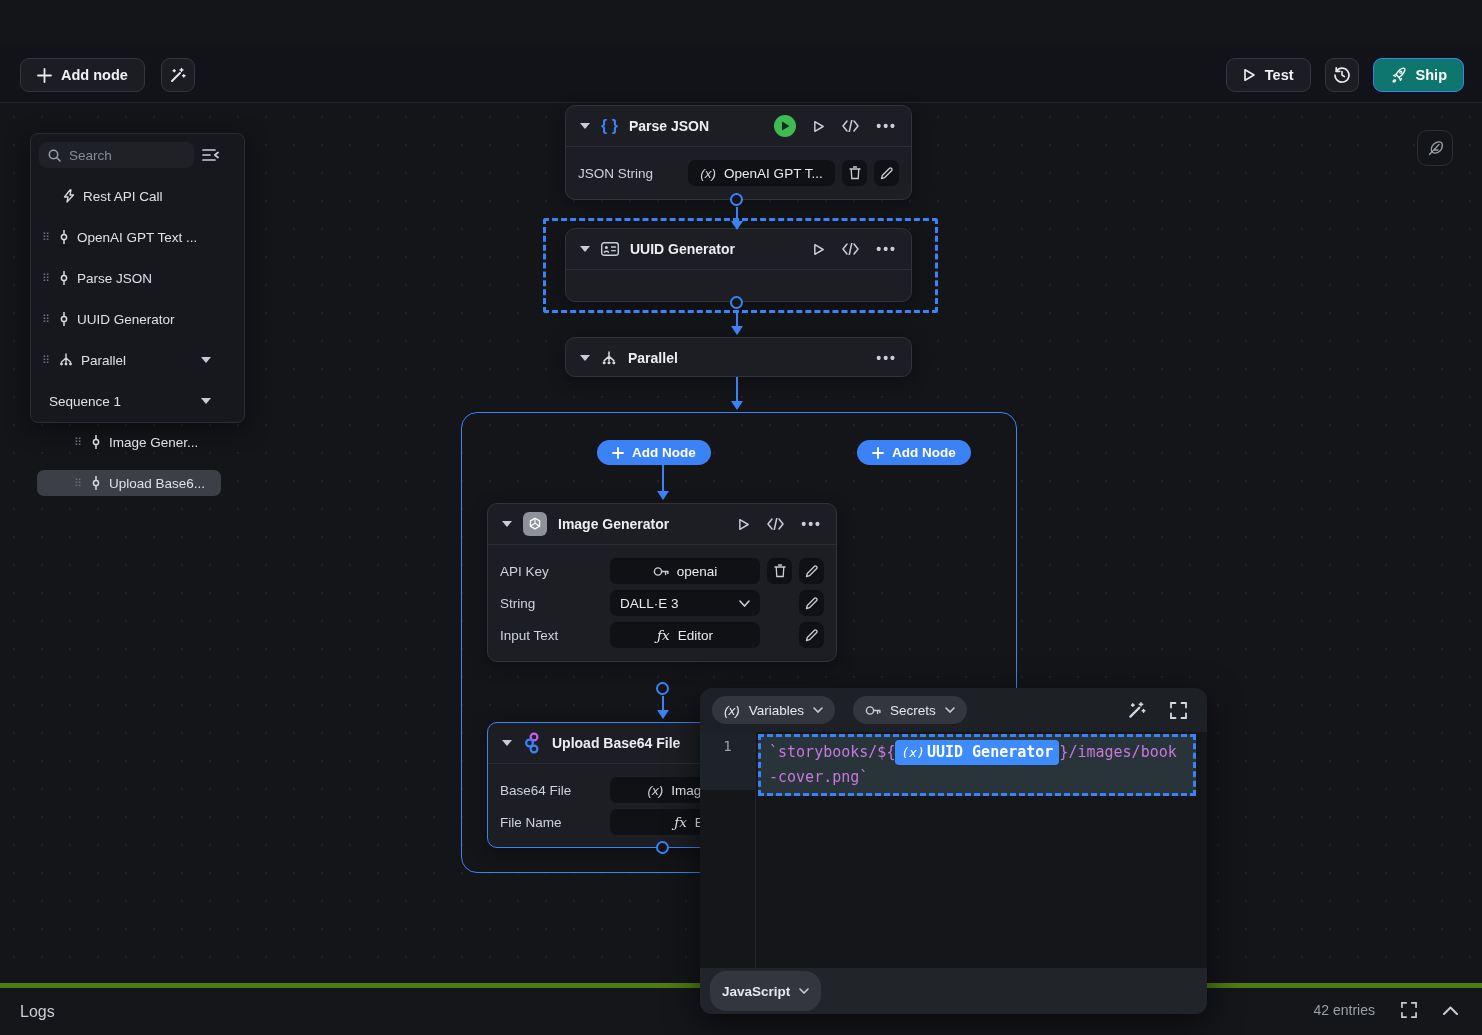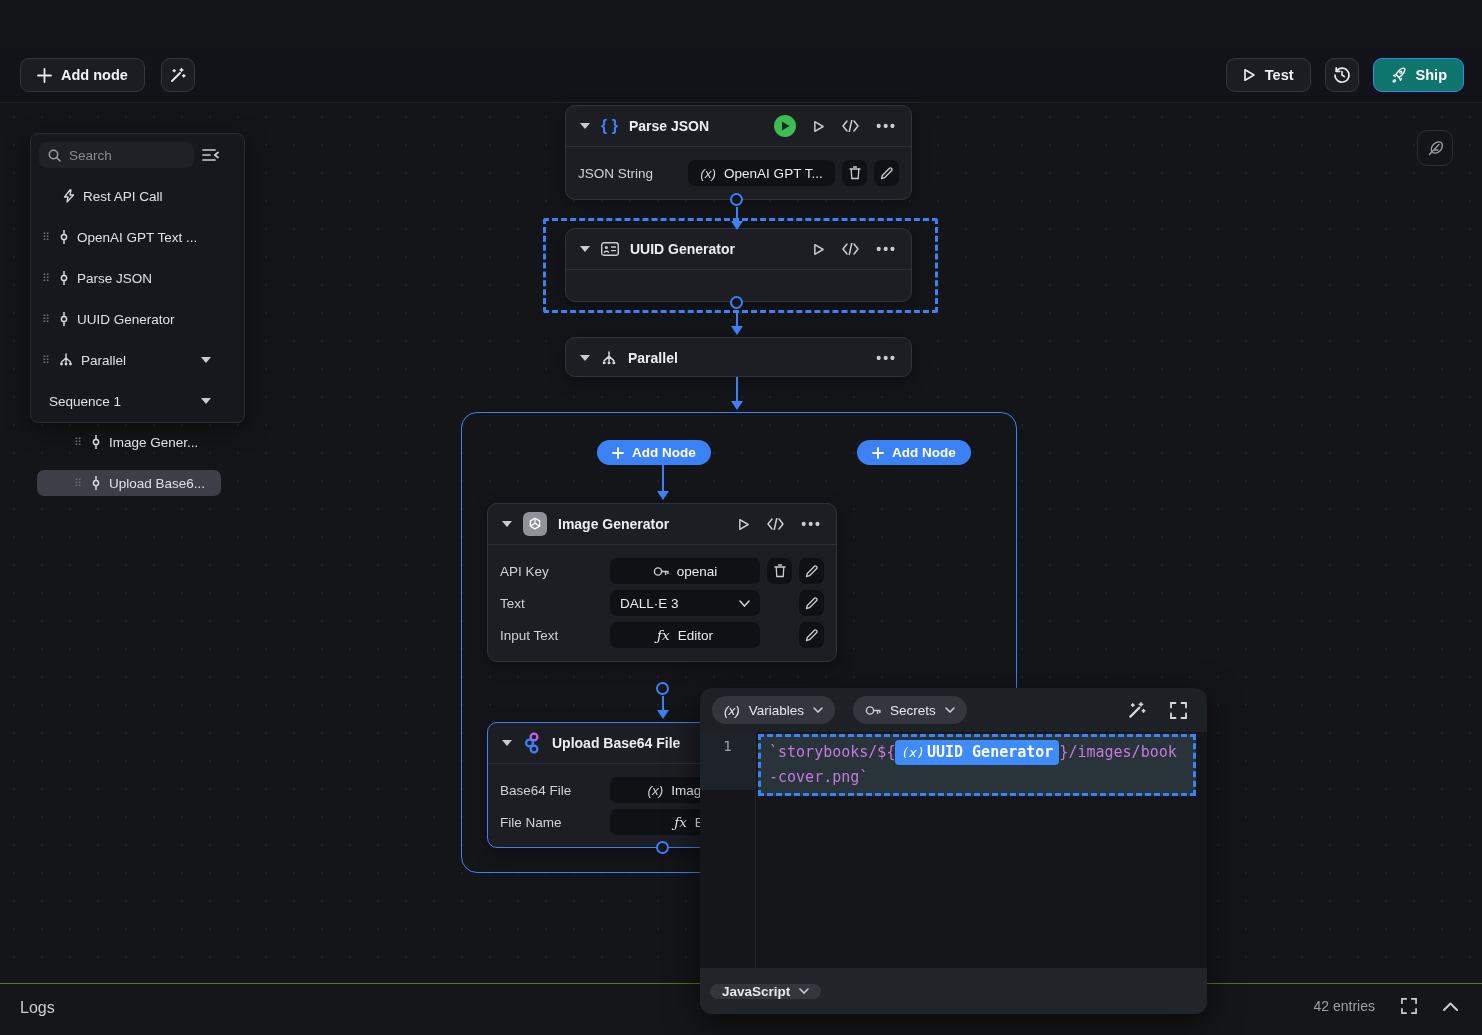--- a/index.html
+++ b/index.html
@@ -69,21 +69,21 @@
   .editor-area { position:relative; height:236px; background:#14161a; display:flex; }
   .gutter { width:56px; flex:0 0 auto; color:#9aa0a8; font-family:"DejaVu Sans Mono",monospace; font-size:14px; border-right:1px solid #22252b; }
   .gutter .ln { height:58px; display:flex; align-items:flex-start; justify-content:center; padding-top:6px; background:#1d2329; }
   .code-wrap { position:relative; flex:1; }
   .code-block { position:absolute; left:2px; top:2px; width:438px; border:3px dashed #3b82f6; background:#29343a; padding:3px 8px;
     font-family:"DejaVu Sans Mono",monospace; font-size:15px; line-height:25px; color:#c678dd; word-break:break-all; }
   .var-chip { display:inline-flex; align-items:center; gap:2px; background:#3d8bfd; color:#fff; border-radius:4px; padding:0 6px; font-weight:700; }
   .var-chip .vx { font-style:italic; font-weight:400; font-size:13px; }
   .editor-footer { height:46px; background:#212429; display:flex; align-items:center; padding:0 10px; }
   
-  .bottombar { position:absolute; left:0; top:983px; width:1482px; height:52px; background:#15161a; border-top:1px solid #4d7c0f; z-index:10; }
+  .bottombar { position:absolute; left:0; top:983px; width:1482px; height:52px; background:#15161a; border-top:5px solid #4d7c0f; z-index:10; }
   .logs-label { position:absolute; left:20px; top:15px; font-size:16px; color:#c9cdd3; }
   .bottom-right { position:absolute; right:24px; top:14px; display:flex; align-items:center; gap:26px; color:#c9cdd3; font-size:14px; }
   .muted { color:#9aa0a8; }
   svg { display:block; }
 </style>
 </head>
 <body>
 
 <div class="stage">
 
@@ -428,21 +428,21 @@
                 <path d="M1 3h10M4.5 1h3M2.2 3l.6 9.5h6.4L9.8 3" stroke="#c9cdd4" stroke-width="1.3" fill="none" stroke-linecap="round"></path>
               </svg>
           </span>
           <span class="sq-btn">
             <svg width="13" height="13" viewBox="0 0 13 13">
                 <path d="M1.5 11.5l.8-3L9.5 1.3a1.2 1.2 0 0 1 1.7 0l.5.5a1.2 1.2 0 0 1 0 1.7L4.5 10.7z" stroke="#c9cdd4" stroke-width="1.3" fill="none" stroke-linejoin="round"></path>
               </svg>
           </span>
         </div>
         <div class="row">
-          <span class="row-label">Text</span>
+          <span class="row-label">String</span>
           <div class="chip select" style="max-width:158px;">
             <span>DALL·E 3</span>
             <span class="sel-chev">
               <svg width="11" height="7" viewBox="0 0 11 7">
                   <path d="M1 1l4.5 5L10 1" stroke="#c9cdd4" stroke-width="1.6" fill="none" stroke-linecap="round"></path>
                 </svg>
             </span>
           </div>
           <span class="sq-btn" style="margin-left:32px;">
             <svg width="13" height="13" viewBox="0 0 13 13">
@@ -564,21 +564,21 @@
         <div class="ln">1</div>
       </div>
       <div class="code-wrap">
         <div class="code-block"><span>`storybooks/${</span><span class="var-chip">
               <span class="vx">(x)</span>
               <span>UUID Generator</span>
             </span><span>}/images/book-cover.png`</span></div>
       </div>
     </div>
     <div class="editor-footer">
-      <div class="pill" style="height:15px; border-radius:16px; font-weight:600;">
+      <div class="pill" style="height:40px; border-radius:16px; font-weight:600;">
         <span>JavaScript</span>
         <span>
           <svg width="10" height="6" viewBox="0 0 10 6">
               <path d="M1 1l4 4 4-4" stroke="#c9cdd3" stroke-width="1.6" fill="none" stroke-linecap="round"></path>
             </svg>
         </span>
       </div>
     </div>
   </div>
 

